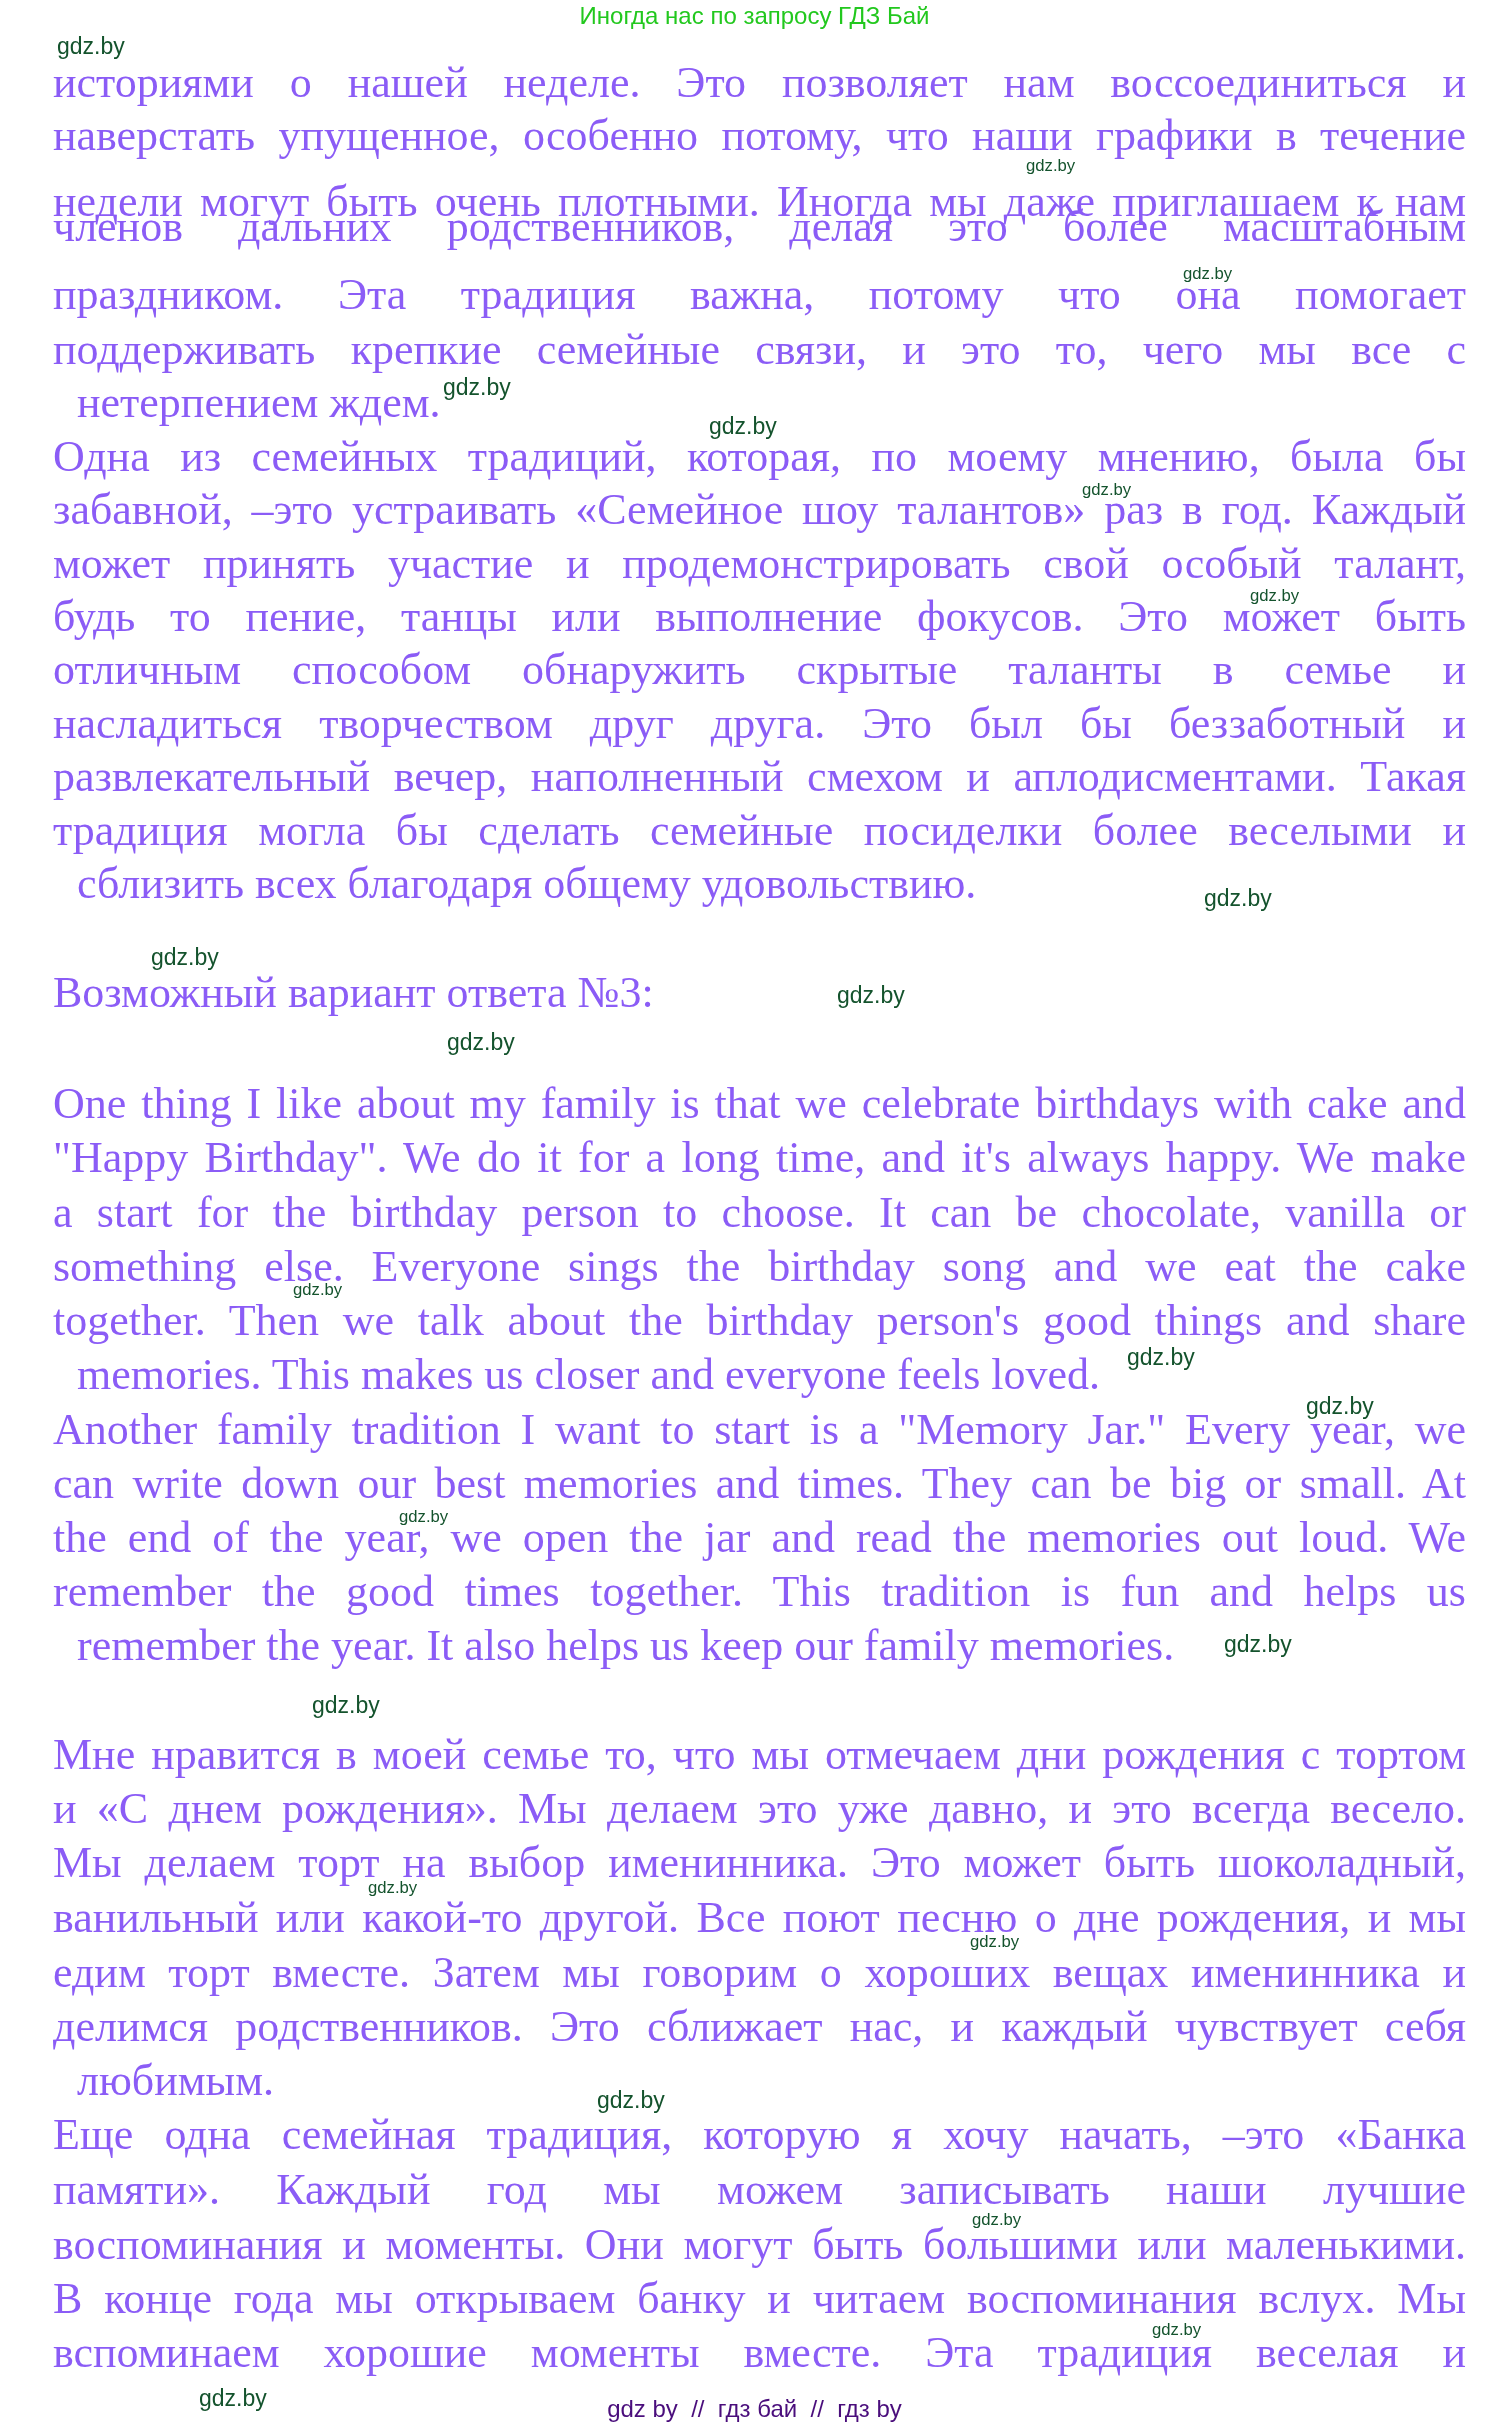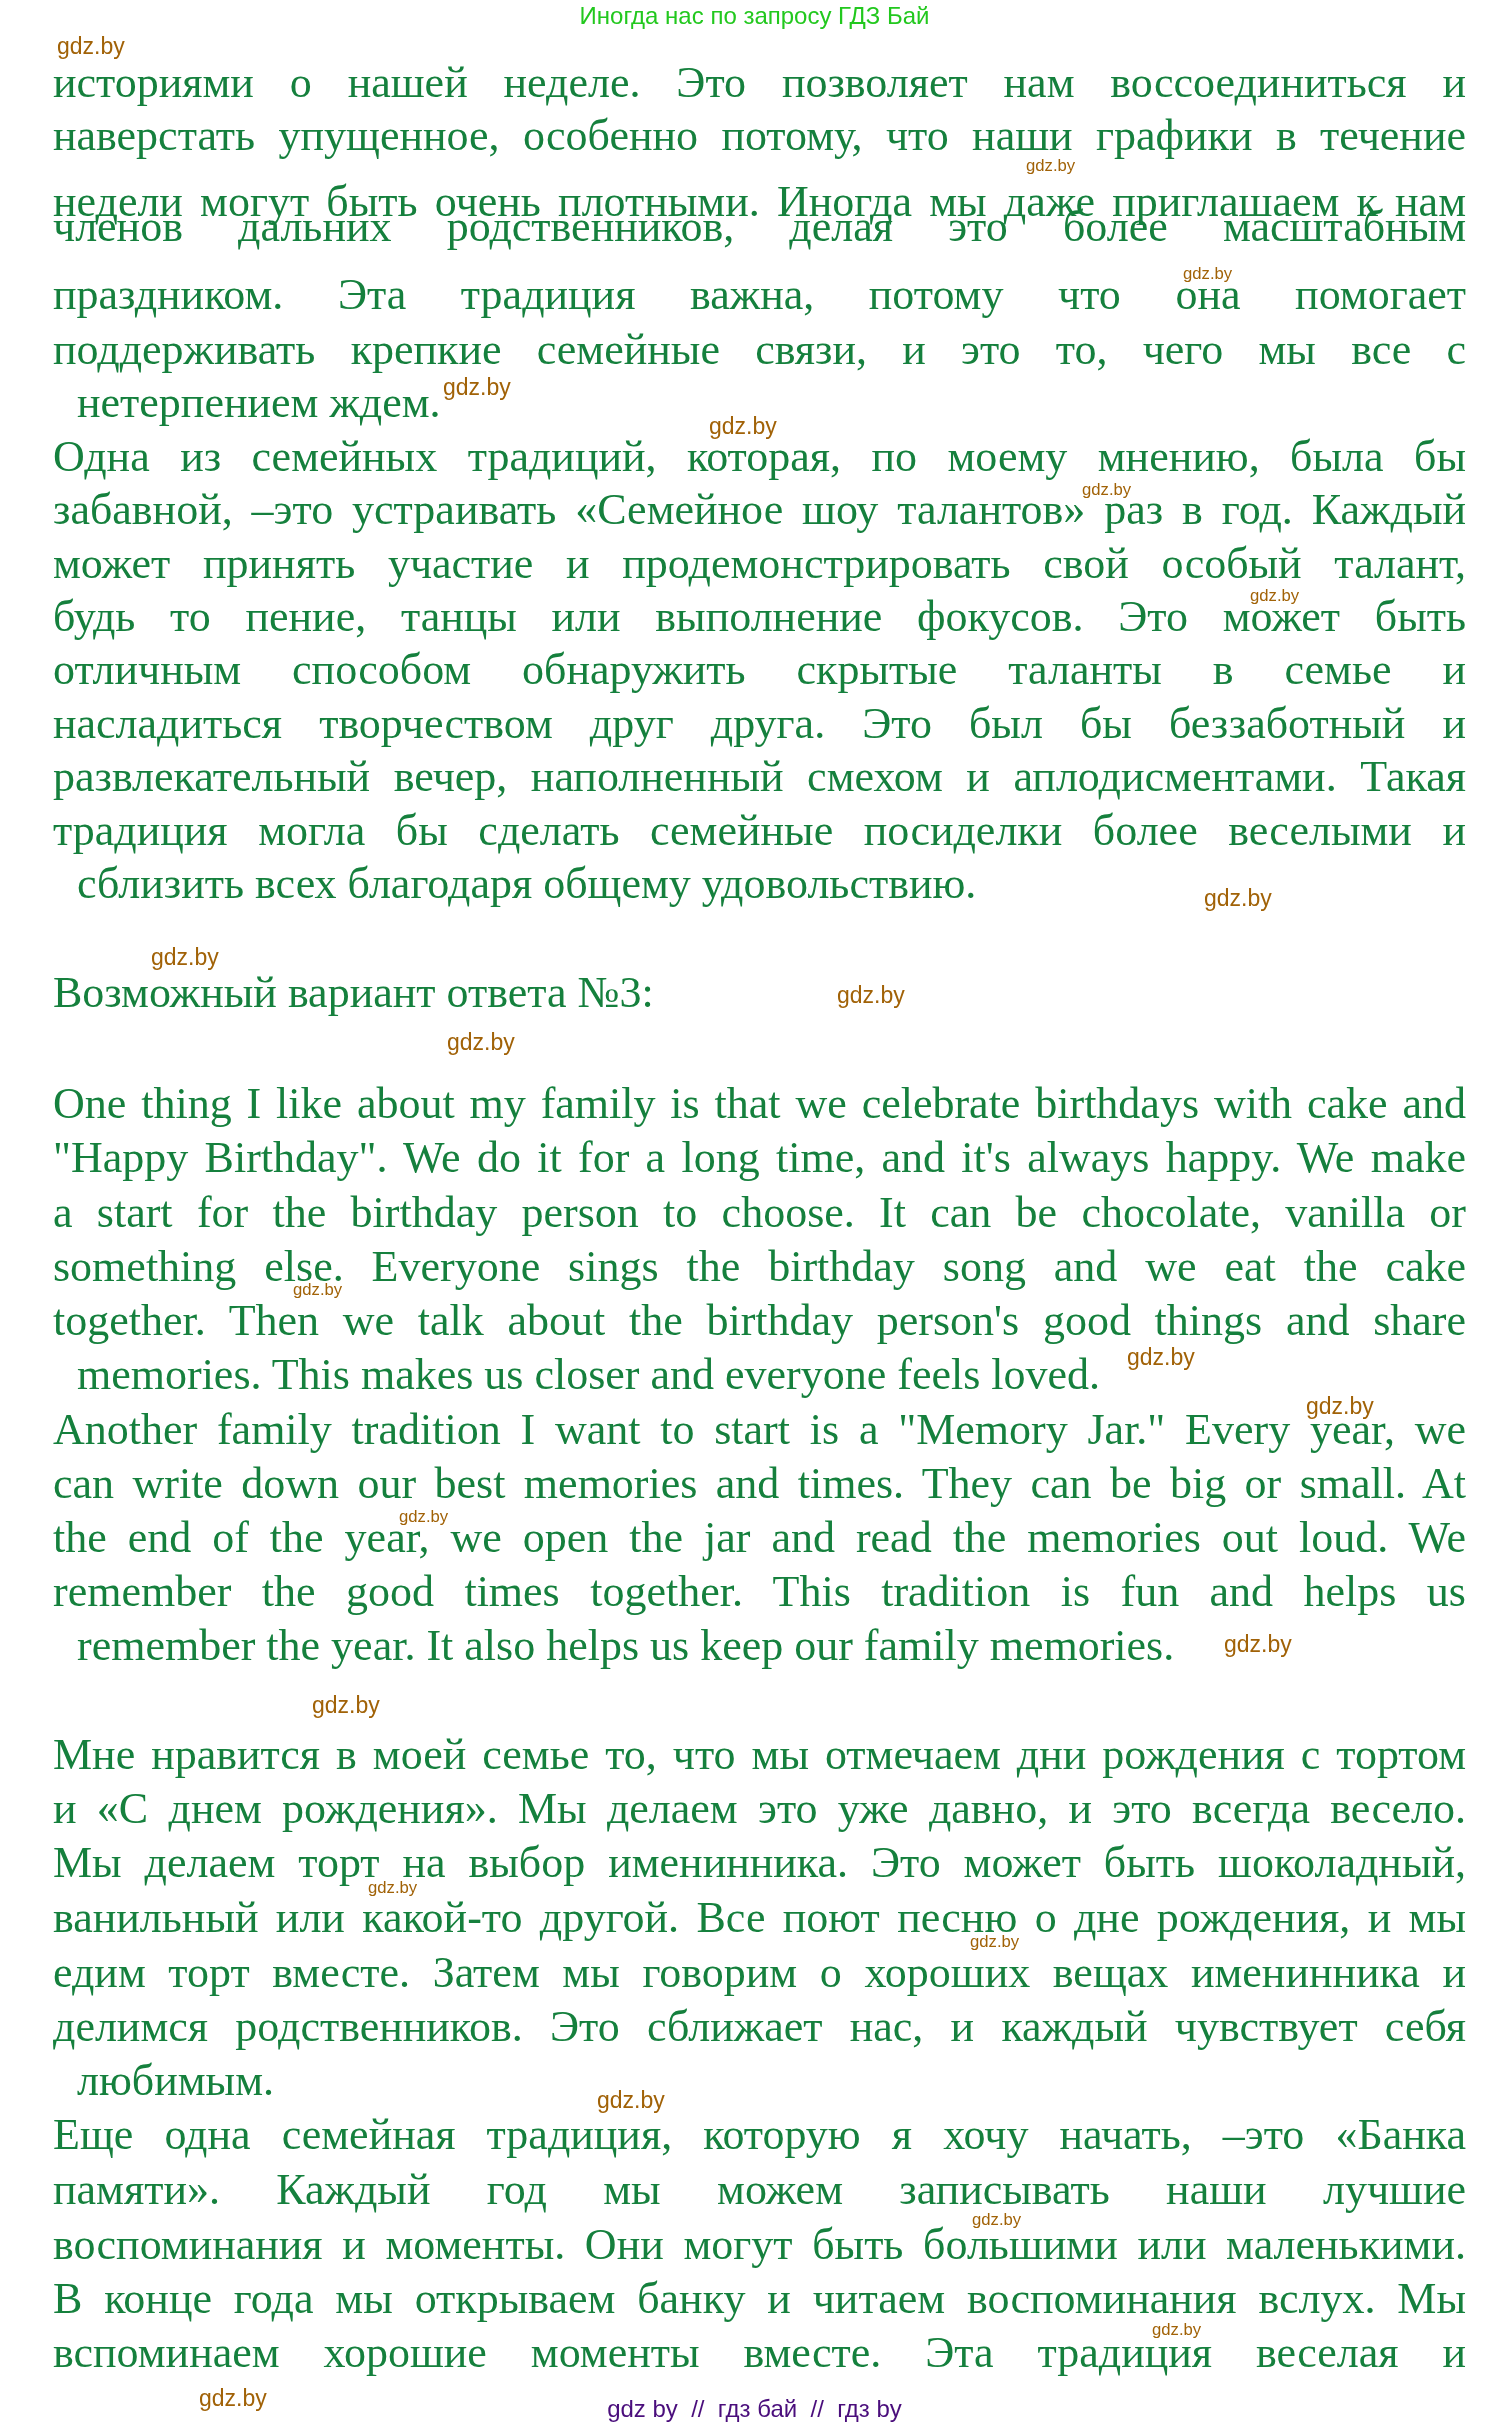--- a/index.html
+++ b/index.html
@@ -11,28 +11,28 @@
   }
   .footer {
     position: absolute; left: 0; top: 2394px; width: 1509px; text-align: center;
     font-family: "Liberation Sans", "DejaVu Sans", sans-serif; font-size: 24px;
     line-height: 29px; color: #4a0e7c; white-space: pre;
   }
   .page { position: absolute; left: 53px; top: 0; width: 1413px; }
   .line {
     position: absolute; left: 0; width: 1413px; height: 53px;
     font-family: "Liberation Serif", "DejaVu Serif", serif;
-    font-size: 44px; line-height: 53px; color: #15803d;
+    font-size: 44px; line-height: 53px; color: #8b5cf6;
     white-space: nowrap; text-align: justify; text-align-last: justify;
   }
   .line.last { text-align: left; text-align-last: left; margin-left: 24px; }
   .heading { text-align: center; text-align-last: left; }
   .wm {
     position: absolute; font-family: "Liberation Sans", "DejaVu Sans", sans-serif;
-    color: #a16207; line-height: 1; white-space: nowrap;
+    color: #14532d; line-height: 1; white-space: nowrap;
   }
   .wm.big { font-size: 23px; }
   .wm.small { font-size: 16.7px; }
 </style>
 </head>
 <body>
 
 <div class="header">Иногда нас по запросу ГДЗ Бай</div>
 
 <div class="page">

